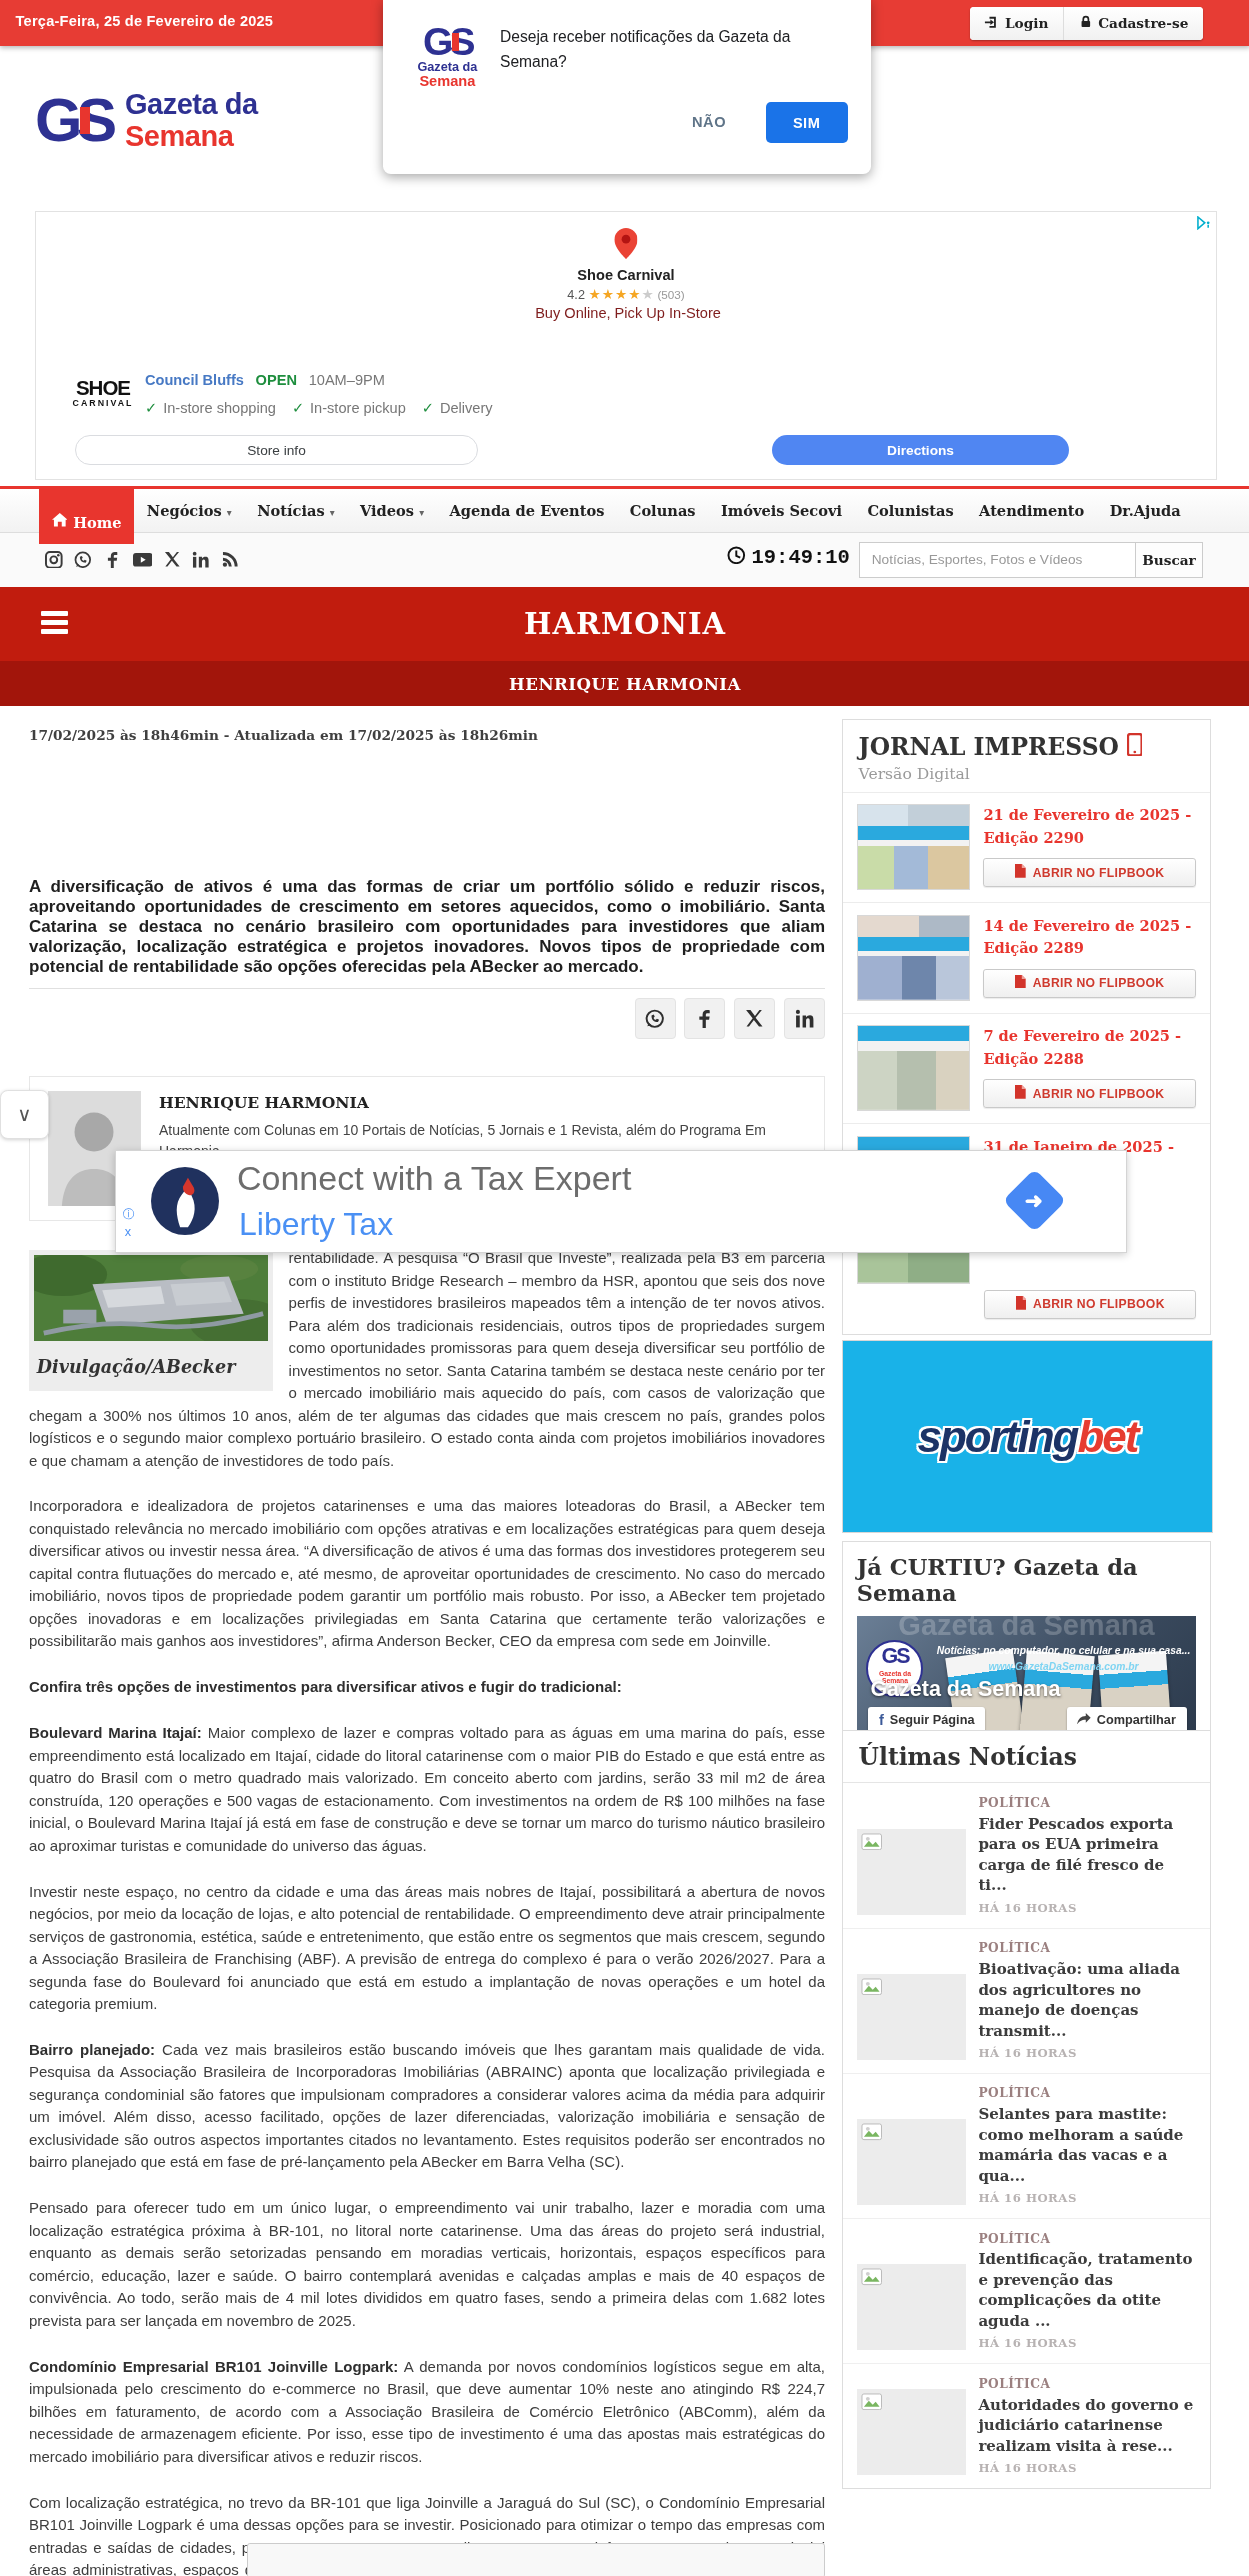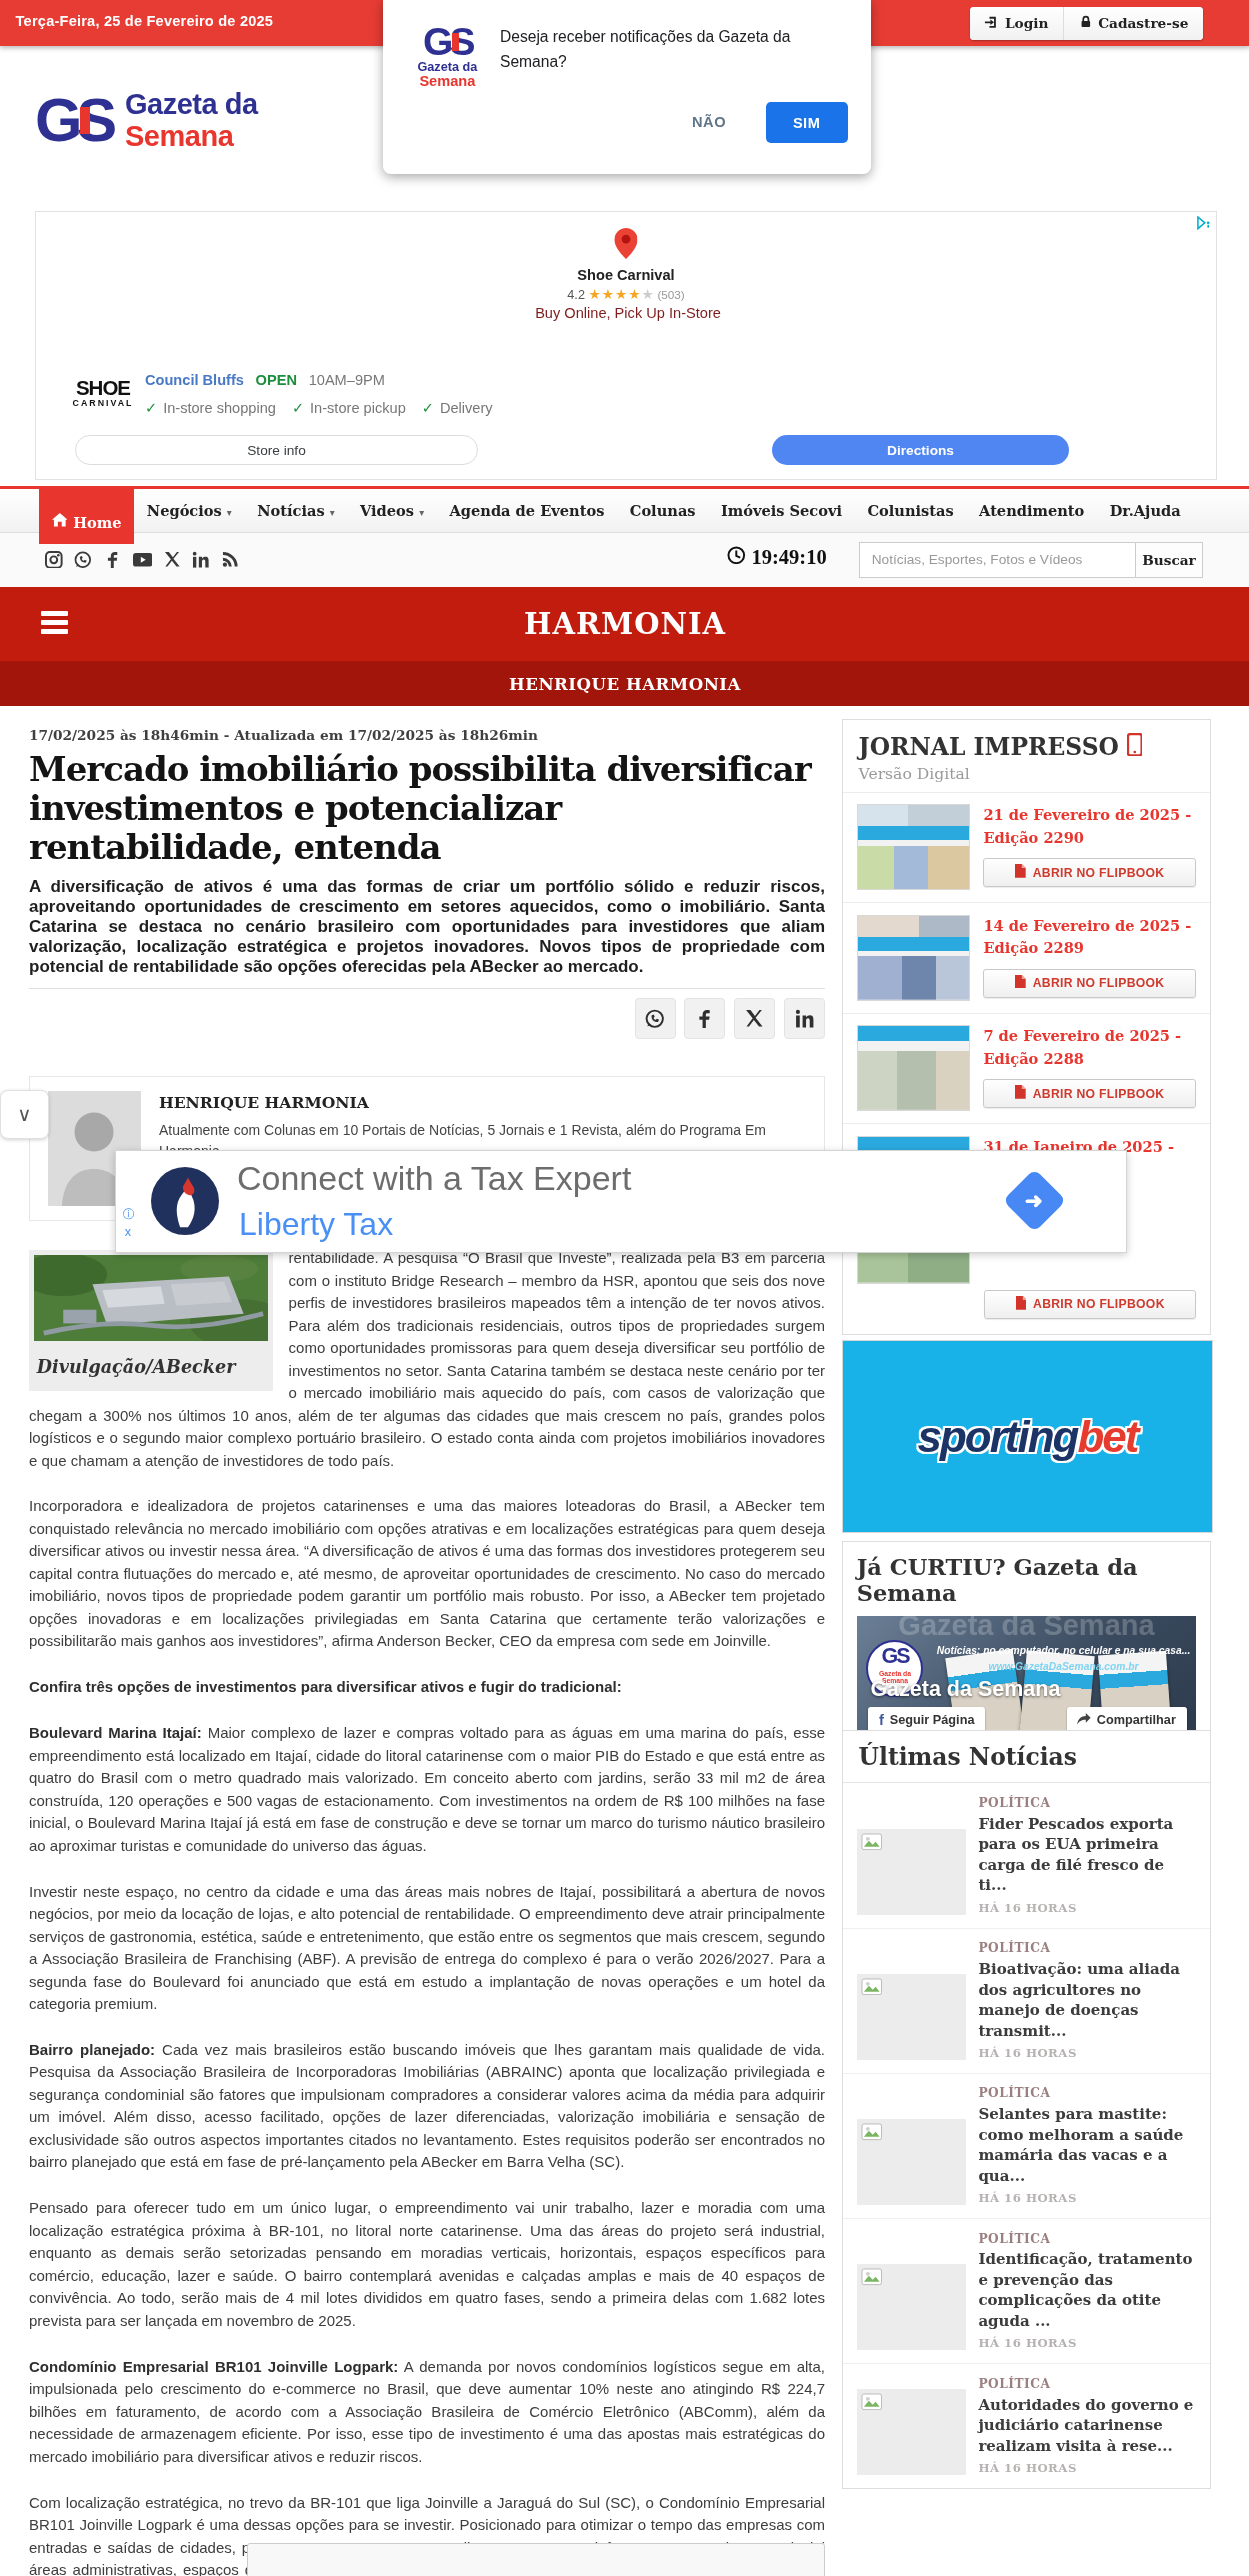--- a/index.html
+++ b/index.html
@@ -59,21 +59,21 @@
   .nav-item{font-family:"DejaVu Serif",serif;font-weight:bold;font-size:14.6px;color:#222;line-height:44px;
             padding:0 12.7px;cursor:pointer;white-space:nowrap;}
   .nav-home{background:#e8352e;color:#fff;height:55px;display:flex;align-items:flex-start;padding-top:11.7px;
             box-sizing:border-box;gap:5.9px;}
   .caret{font-size:9.8px;color:#666;}
   
   .toolbar{left:0;top:533px;width:1250px;height:54px;background:#fafafa;border-bottom:1px solid #e7e7e7;}
   .social{position:absolute;left:45px;top:17.6px;display:flex;gap:11.7px;align-items:center;}
   .social span{cursor:pointer;display:inline-flex;}
   .clock{position:absolute;left:727px;top:12.7px;display:flex;align-items:center;gap:5.9px;
-         font-family:Liberation Serif, serif;font-weight:bold;font-size:20.5px;color:#111;}
+         font-family:Liberation Mono, monospace;font-weight:bold;font-size:20.5px;color:#111;}
   .search-input{position:absolute;left:859px;top:8.8px;width:252px;height:34px;border:1px solid #ccc;
          padding:0 11.7px;font-size:13.7px;color:#555;font-family:"Liberation Sans",sans-serif;}
   .search-input::placeholder{color:#999;}
   .btn-buscar{position:absolute;left:1135px;top:8.8px;width:68px;height:36px;border:1px solid #ccc;background:#fdfdfd;
          font-family:"DejaVu Serif",serif;font-weight:bold;font-size:13.7px;color:#222;cursor:pointer;}
   
   .banner{left:0;top:587px;width:1250px;height:74px;background:#c11c0e;}
   .burger{position:absolute;left:41px;top:24.4px;width:27px;cursor:pointer;}
   .burger div{height:4.9px;background:#fff;margin-bottom:3.9px;border-radius:1px;}
   .banner-title{position:absolute;left:0;right:0;top:19.5px;text-align:center;color:#fff;
@@ -348,21 +348,20 @@
         <div></div>
         <div></div>
       </div>
     <div class="banner-title">HARMONIA</div>
   </div>
   <div class="abs subbanner">
     <div>HENRIQUE HARMONIA</div>
   </div>
 
   <div class="abs meta">17/02/2025 às 18h46min - Atualizada em 17/02/2025 às 18h26min</div>
-  <h1 class="abs h1" style="margin:0;">Mercado imobiliário possibilita diversificar investimentos e potencializar rentabilidade, entenda</h1>
   <div class="abs lead">A diversificação de ativos é uma das formas de criar um portfólio sólido e reduzir riscos, aproveitando oportunidades de crescimento em setores aquecidos, como o imobiliário. Santa Catarina se destaca no cenário brasileiro com oportunidades para investidores que aliam valorização, localização estratégica e projetos inovadores. Novos tipos de propriedade com potencial de rentabilidade são opções oferecidas pela ABecker ao mercado.</div>
   <div class="abs hr1"></div>
 
   <div class="abs share">
     <button>
         <svg width="19.5" height="19.5" viewBox="0 0 18 18">
           <circle cx="9" cy="9" r="7.5" fill="none" stroke="#2f2f2f" stroke-width="1.8"></circle>
           <path d="M2 16l2-3 2 2z" fill="#2f2f2f"></path>
           <path d="M6 6c0 4 2 6 6 6l1-2-2-1-1 1c-1 0-2-1-2-2l1-1-1-2z" fill="#2f2f2f"></path>
         </svg>

